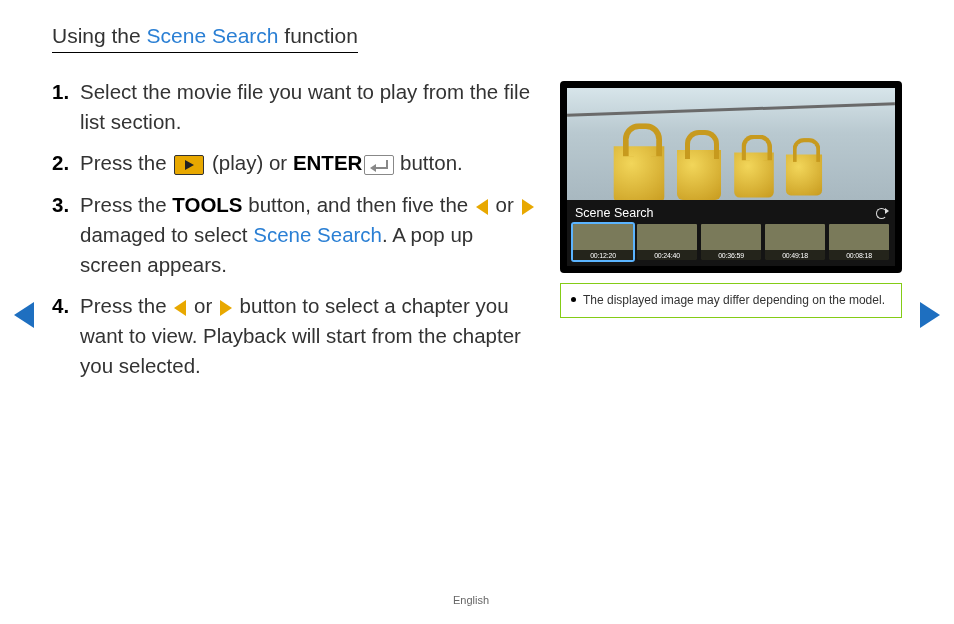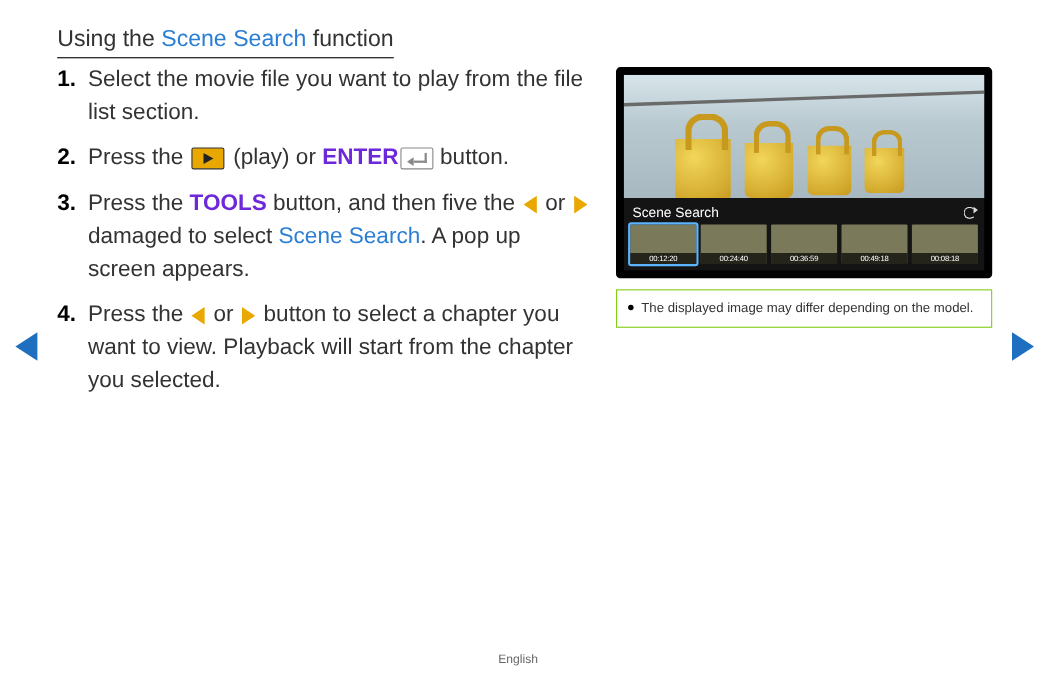--- a/index.html
+++ b/index.html
@@ -14,21 +14,21 @@
   }
   .page {
     padding: 24px 52px 0 52px;
   }
   .heading {
     font-size: 21px;
     font-weight: 400;
     padding-bottom: 4px;
     border-bottom: 1px solid #000;
     display: inline-block;
-    margin-bottom: 4px;
+    margin-bottom: 24px;
   }
   .heading .link { color: #2a7fd4; }
   .intro {
     font-size: 20.5px;
     line-height: 1.45;
     margin-bottom: 14px;
   }
   .intro .link { color: #2a7fd4; }
   .note {
     font-size: 20.5px;
@@ -72,21 +72,21 @@
     margin-bottom: 12px;
     position: relative;
   }
   ol.steps li .num {
     position: absolute;
     left: -28px;
     font-weight: 700;
     color: #000;
   }
   .link { color: #2a7fd4; }
-  .btn-label { color: #6d28d9; font-weight: 700; }
+  .btn-label { color: #000000; font-weight: 700; }
   .play-badge {
     display: inline-block;
     width: 30px;
     height: 20px;
     background: #e8a800;
     border: 1.5px solid #333;
     border-radius: 2px;
     vertical-align: middle;
     position: relative;
     margin: 0 2px;

